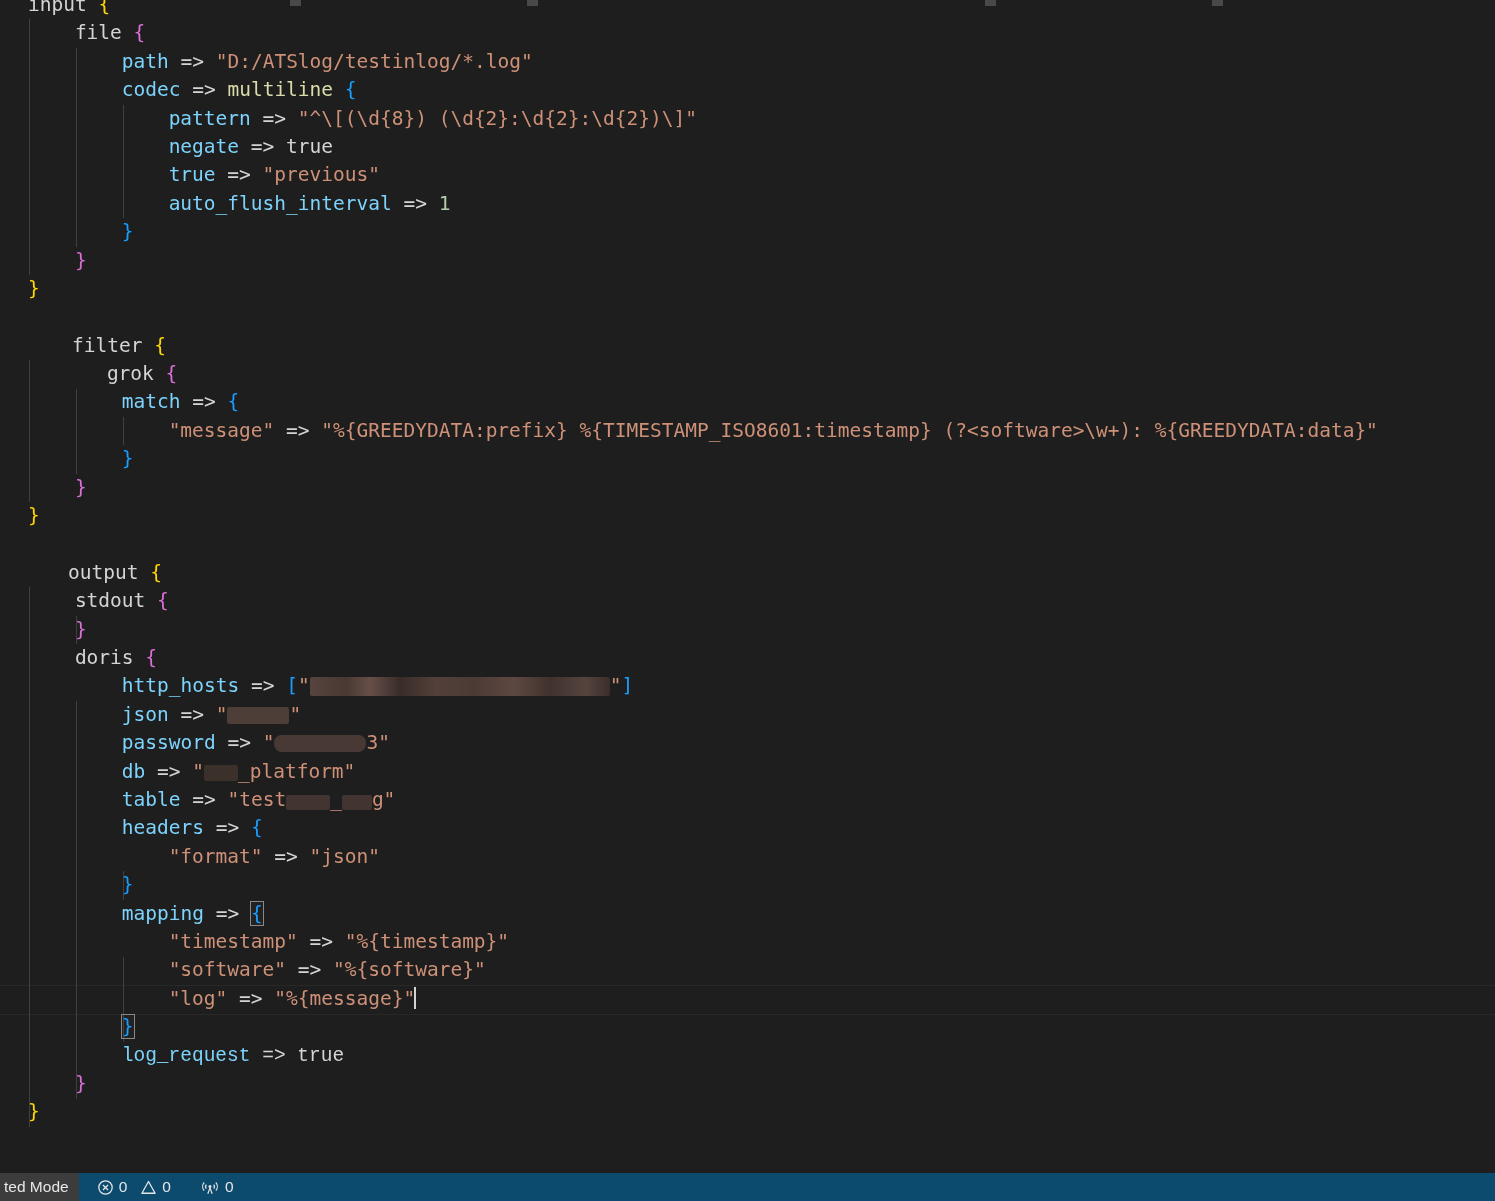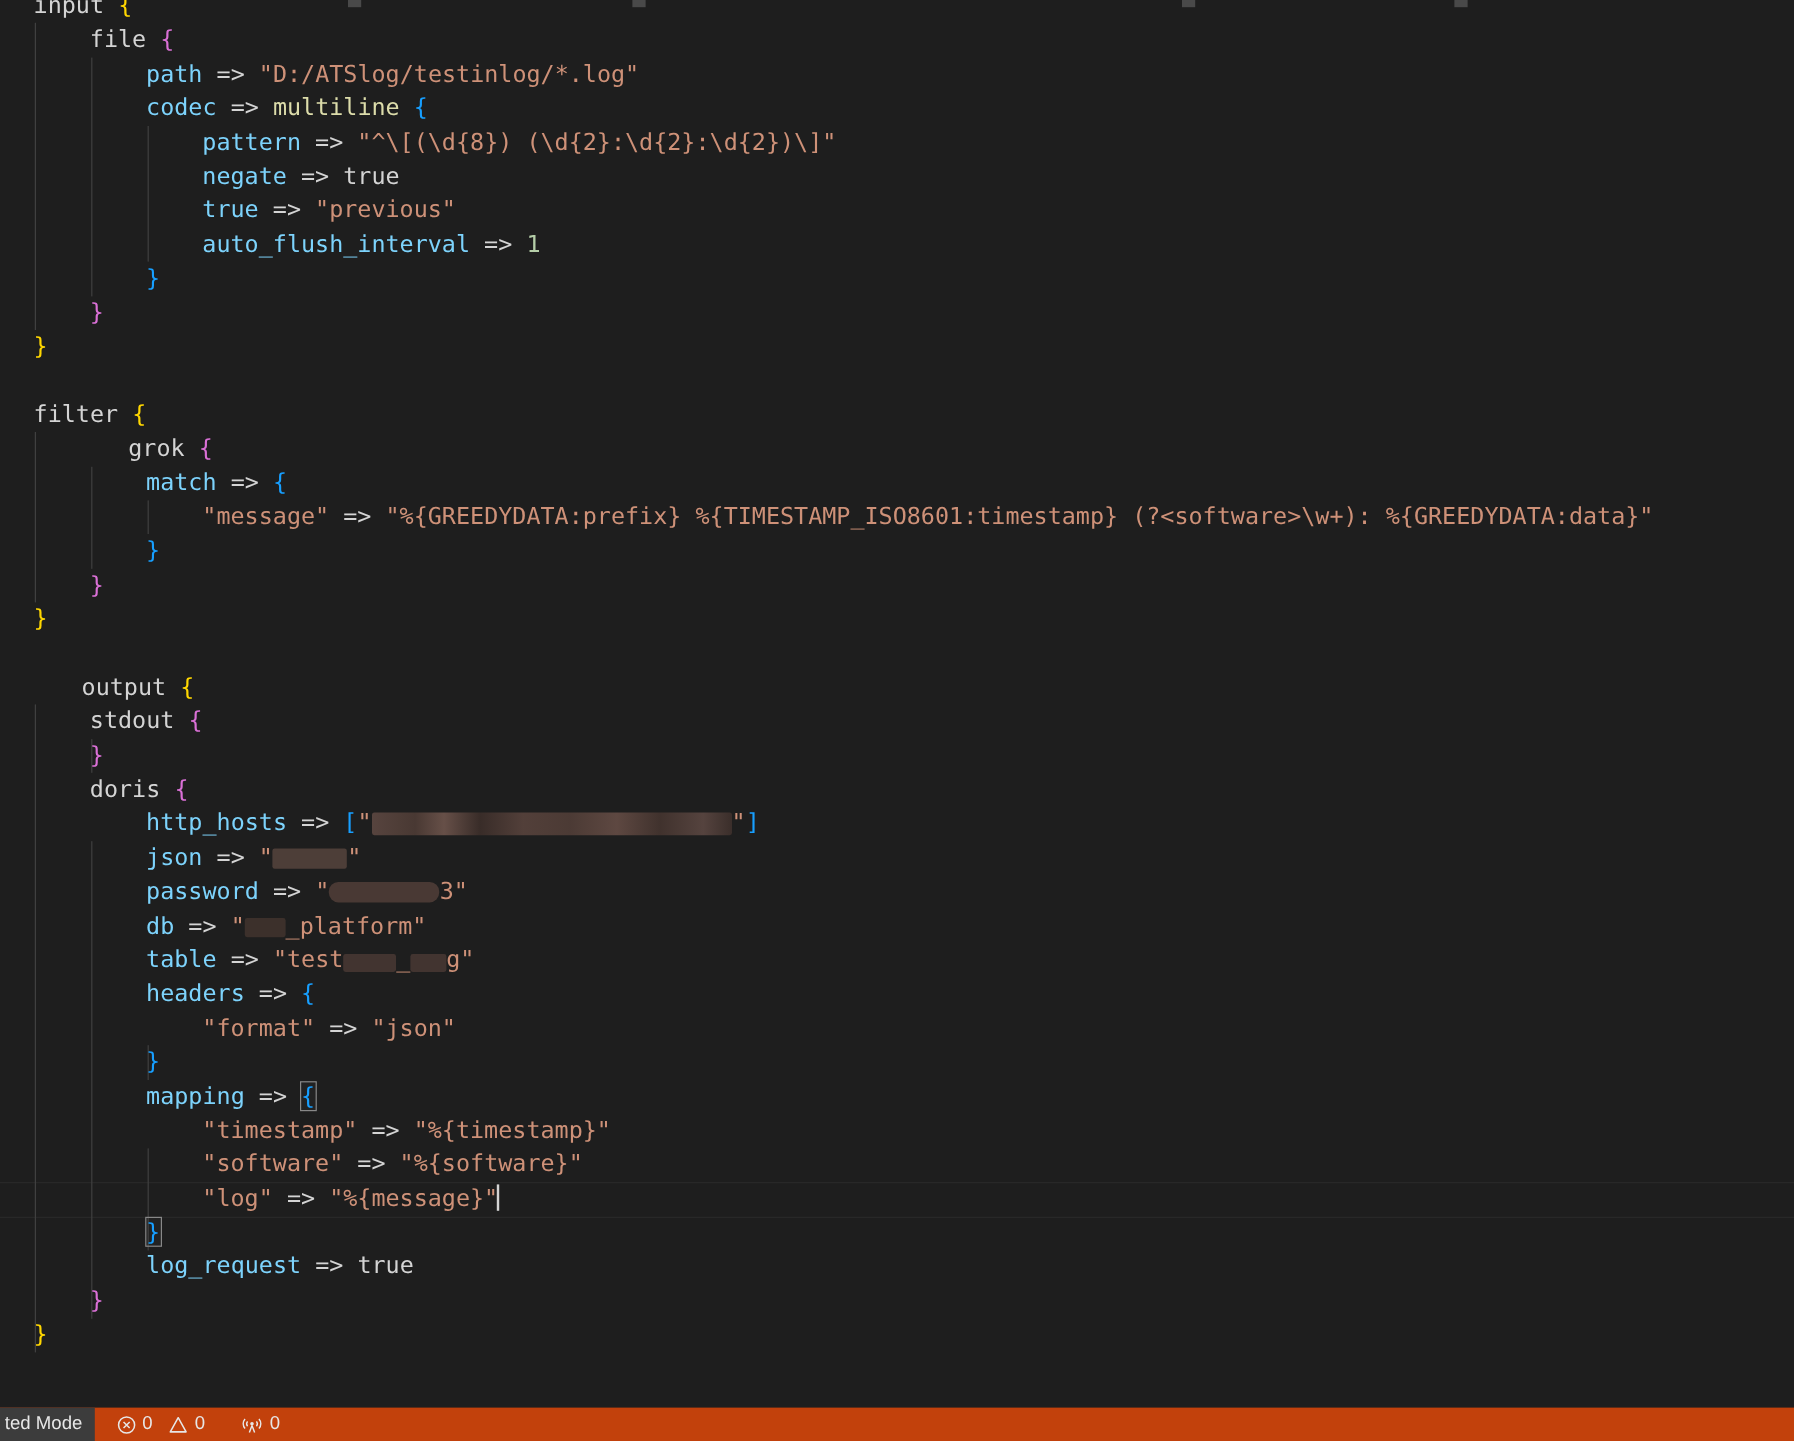--- a/index.html
+++ b/index.html
@@ -135,21 +135,21 @@
     background: #6d6d6d;
     top: 0;
     opacity: 0.55;
   }
 
   
   #statusbar {
     position: absolute;
     left: 0; top: 1173px;
     width: 1495px; height: 28px;
-    background: #c2410c;
+    background: #0c4a6e;
     display: flex;
     align-items: center;
     font-family: "Liberation Sans", sans-serif;
   }
   .sb-restricted {
     height: 28px;
     display: flex; align-items: center;
     padding: 0 10px 0 4px;
     background: #3c3c3c;
     color: #e7e7e7;
@@ -203,21 +203,21 @@
       <div class="line"><span class="txt" style="padding-left: 121.76px;"><span class="k-prop">path</span><span class="k-op"> =&gt; </span><span class="k-str">"D:/ATSlog/testinlog/*.log"</span></span></div>
       <div class="line"><span class="txt" style="padding-left: 121.76px;"><span class="k-prop">codec</span><span class="k-op"> =&gt; </span><span class="k-ident">multiline</span><span class="k-plain"> </span><span class="b3">{</span></span></div>
       <div class="line"><span class="txt" style="padding-left: 168.64px;"><span class="k-prop">pattern</span><span class="k-op"> =&gt; </span><span class="k-str">"^\[(\d{8}) (\d{2}:\d{2}:\d{2})\]"</span></span></div>
       <div class="line"><span class="txt" style="padding-left: 168.64px;"><span class="k-prop">negate</span><span class="k-op"> =&gt; </span><span class="k-plain">true</span></span></div>
       <div class="line"><span class="txt" style="padding-left: 168.64px;"><span class="k-prop">true</span><span class="k-op"> =&gt; </span><span class="k-str">"previous"</span></span></div>
       <div class="line"><span class="txt" style="padding-left: 168.64px;"><span class="k-prop">auto_flush_interval</span><span class="k-op"> =&gt; </span><span class="k-num">1</span></span></div>
       <div class="line"><span class="txt" style="padding-left: 121.76px;"><span class="b3">}</span></span></div>
       <div class="line"><span class="txt" style="padding-left: 74.88px;"><span class="b2">}</span></span></div>
       <div class="line"><span class="txt" style="padding-left: 28px;"><span class="b1">}</span></span></div>
       <div class="line"><span class="txt" style="padding-left: 28px;"></span></div>
-      <div class="line"><span class="txt" style="padding-left: 28px;"><span class="k-plain">filter </span><span class="b1">{</span></span></div>
+      <div class="line"><span class="txt" style="padding-left: 28px; margin-left: 44px;"><span class="k-plain">filter </span><span class="b1">{</span></span></div>
       <div class="line"><span class="txt" style="padding-left: 74.88px; margin-left: 32px;"><span class="k-plain">grok </span><span class="b2">{</span></span></div>
       <div class="line"><span class="txt" style="padding-left: 121.76px;"><span class="k-prop">match</span><span class="k-op"> =&gt; </span><span class="b3">{</span></span></div>
       <div class="line"><span class="txt" style="padding-left: 168.64px;"><span class="k-str">"message"</span><span class="k-op"> =&gt; </span><span class="k-str">"%{GREEDYDATA:prefix} %{TIMESTAMP_ISO8601:timestamp} (?&lt;software&gt;\w+): %{GREEDYDATA:data}"</span></span></div>
       <div class="line"><span class="txt" style="padding-left: 121.76px;"><span class="b3">}</span></span></div>
       <div class="line"><span class="txt" style="padding-left: 74.88px;"><span class="b2">}</span></span></div>
       <div class="line"><span class="txt" style="padding-left: 28px;"><span class="b1">}</span></span></div>
       <div class="line"><span class="txt" style="padding-left: 28px;"></span></div>
       <div class="line"><span class="txt" style="padding-left: 28px; margin-left: 40px;"><span class="k-plain">output </span><span class="b1">{</span></span></div>
       <div class="line"><span class="txt" style="padding-left: 74.88px;"><span class="k-plain">stdout </span><span class="b2">{</span></span></div>
       <div class="line"><span class="txt" style="padding-left: 74.88px;"><span class="b2">}</span></span></div>
@@ -228,21 +228,21 @@
       <div class="line"><span class="txt" style="padding-left: 121.76px;"><span class="k-prop">db</span><span class="k-op"> =&gt; </span><span class="k-str">"</span><span class="redact r-db"></span><span class="k-str">_platform"</span></span></div>
       <div class="line"><span class="txt" style="padding-left: 121.76px;"><span class="k-prop">table</span><span class="k-op"> =&gt; </span><span class="k-str">"test</span><span class="redact r-tbl1"></span><span class="k-str">_</span><span class="redact r-tbl2"></span><span class="k-str">g"</span></span></div>
       <div class="line"><span class="txt" style="padding-left: 121.76px;"><span class="k-prop">headers</span><span class="k-op"> =&gt; </span><span class="b3">{</span></span></div>
       <div class="line"><span class="txt" style="padding-left: 168.64px;"><span class="k-str">"format"</span><span class="k-op"> =&gt; </span><span class="k-str">"json"</span></span></div>
       <div class="line"><span class="txt" style="padding-left: 121.76px;"><span class="b3">}</span></span></div>
       <div class="line"><span class="txt" style="padding-left: 121.76px;"><span class="k-prop">mapping</span><span class="k-op"> =&gt; </span><span class="b3 bmatch">{</span></span></div>
       <div class="line"><span class="txt" style="padding-left: 168.64px;"><span class="k-str">"timestamp"</span><span class="k-op"> =&gt; </span><span class="k-str">"%{timestamp}"</span></span></div>
       <div class="line"><span class="txt" style="padding-left: 168.64px;"><span class="k-str">"software"</span><span class="k-op"> =&gt; </span><span class="k-str">"%{software}"</span></span></div>
       <div class="line current"><span class="txt" style="padding-left: 168.64px;"><span class="k-str">"log"</span><span class="k-op"> =&gt; </span><span class="k-str">"%{message}"</span><span class="cursor"></span></span></div>
       <div class="line"><span class="txt" style="padding-left: 121.76px;"><span class="b3 bmatch">}</span></span></div>
-      <div class="line"><span class="txt" style="padding-left: 121.76px;"><span class="k-prop">log_request</span><span class="k-op"> =&gt; </span><span class="k-plain">true</span></span></div>
+      <div class="line"><span class="txt" style="padding-left: 121.76px; font-family: Liberation Mono, monospace;"><span class="k-prop">log_request</span><span class="k-op"> =&gt; </span><span class="k-plain">true</span></span></div>
       <div class="line"><span class="txt" style="padding-left: 74.88px;"><span class="b2">}</span></span></div>
       <div class="line"><span class="txt" style="padding-left: 28px;"><span class="b1">}</span></span></div>
     </div>
 </div>
 
 <div id="statusbar">
   <div class="sb-restricted">
     <span>ted Mode</span>
   </div>
   <div class="sb-problems">

